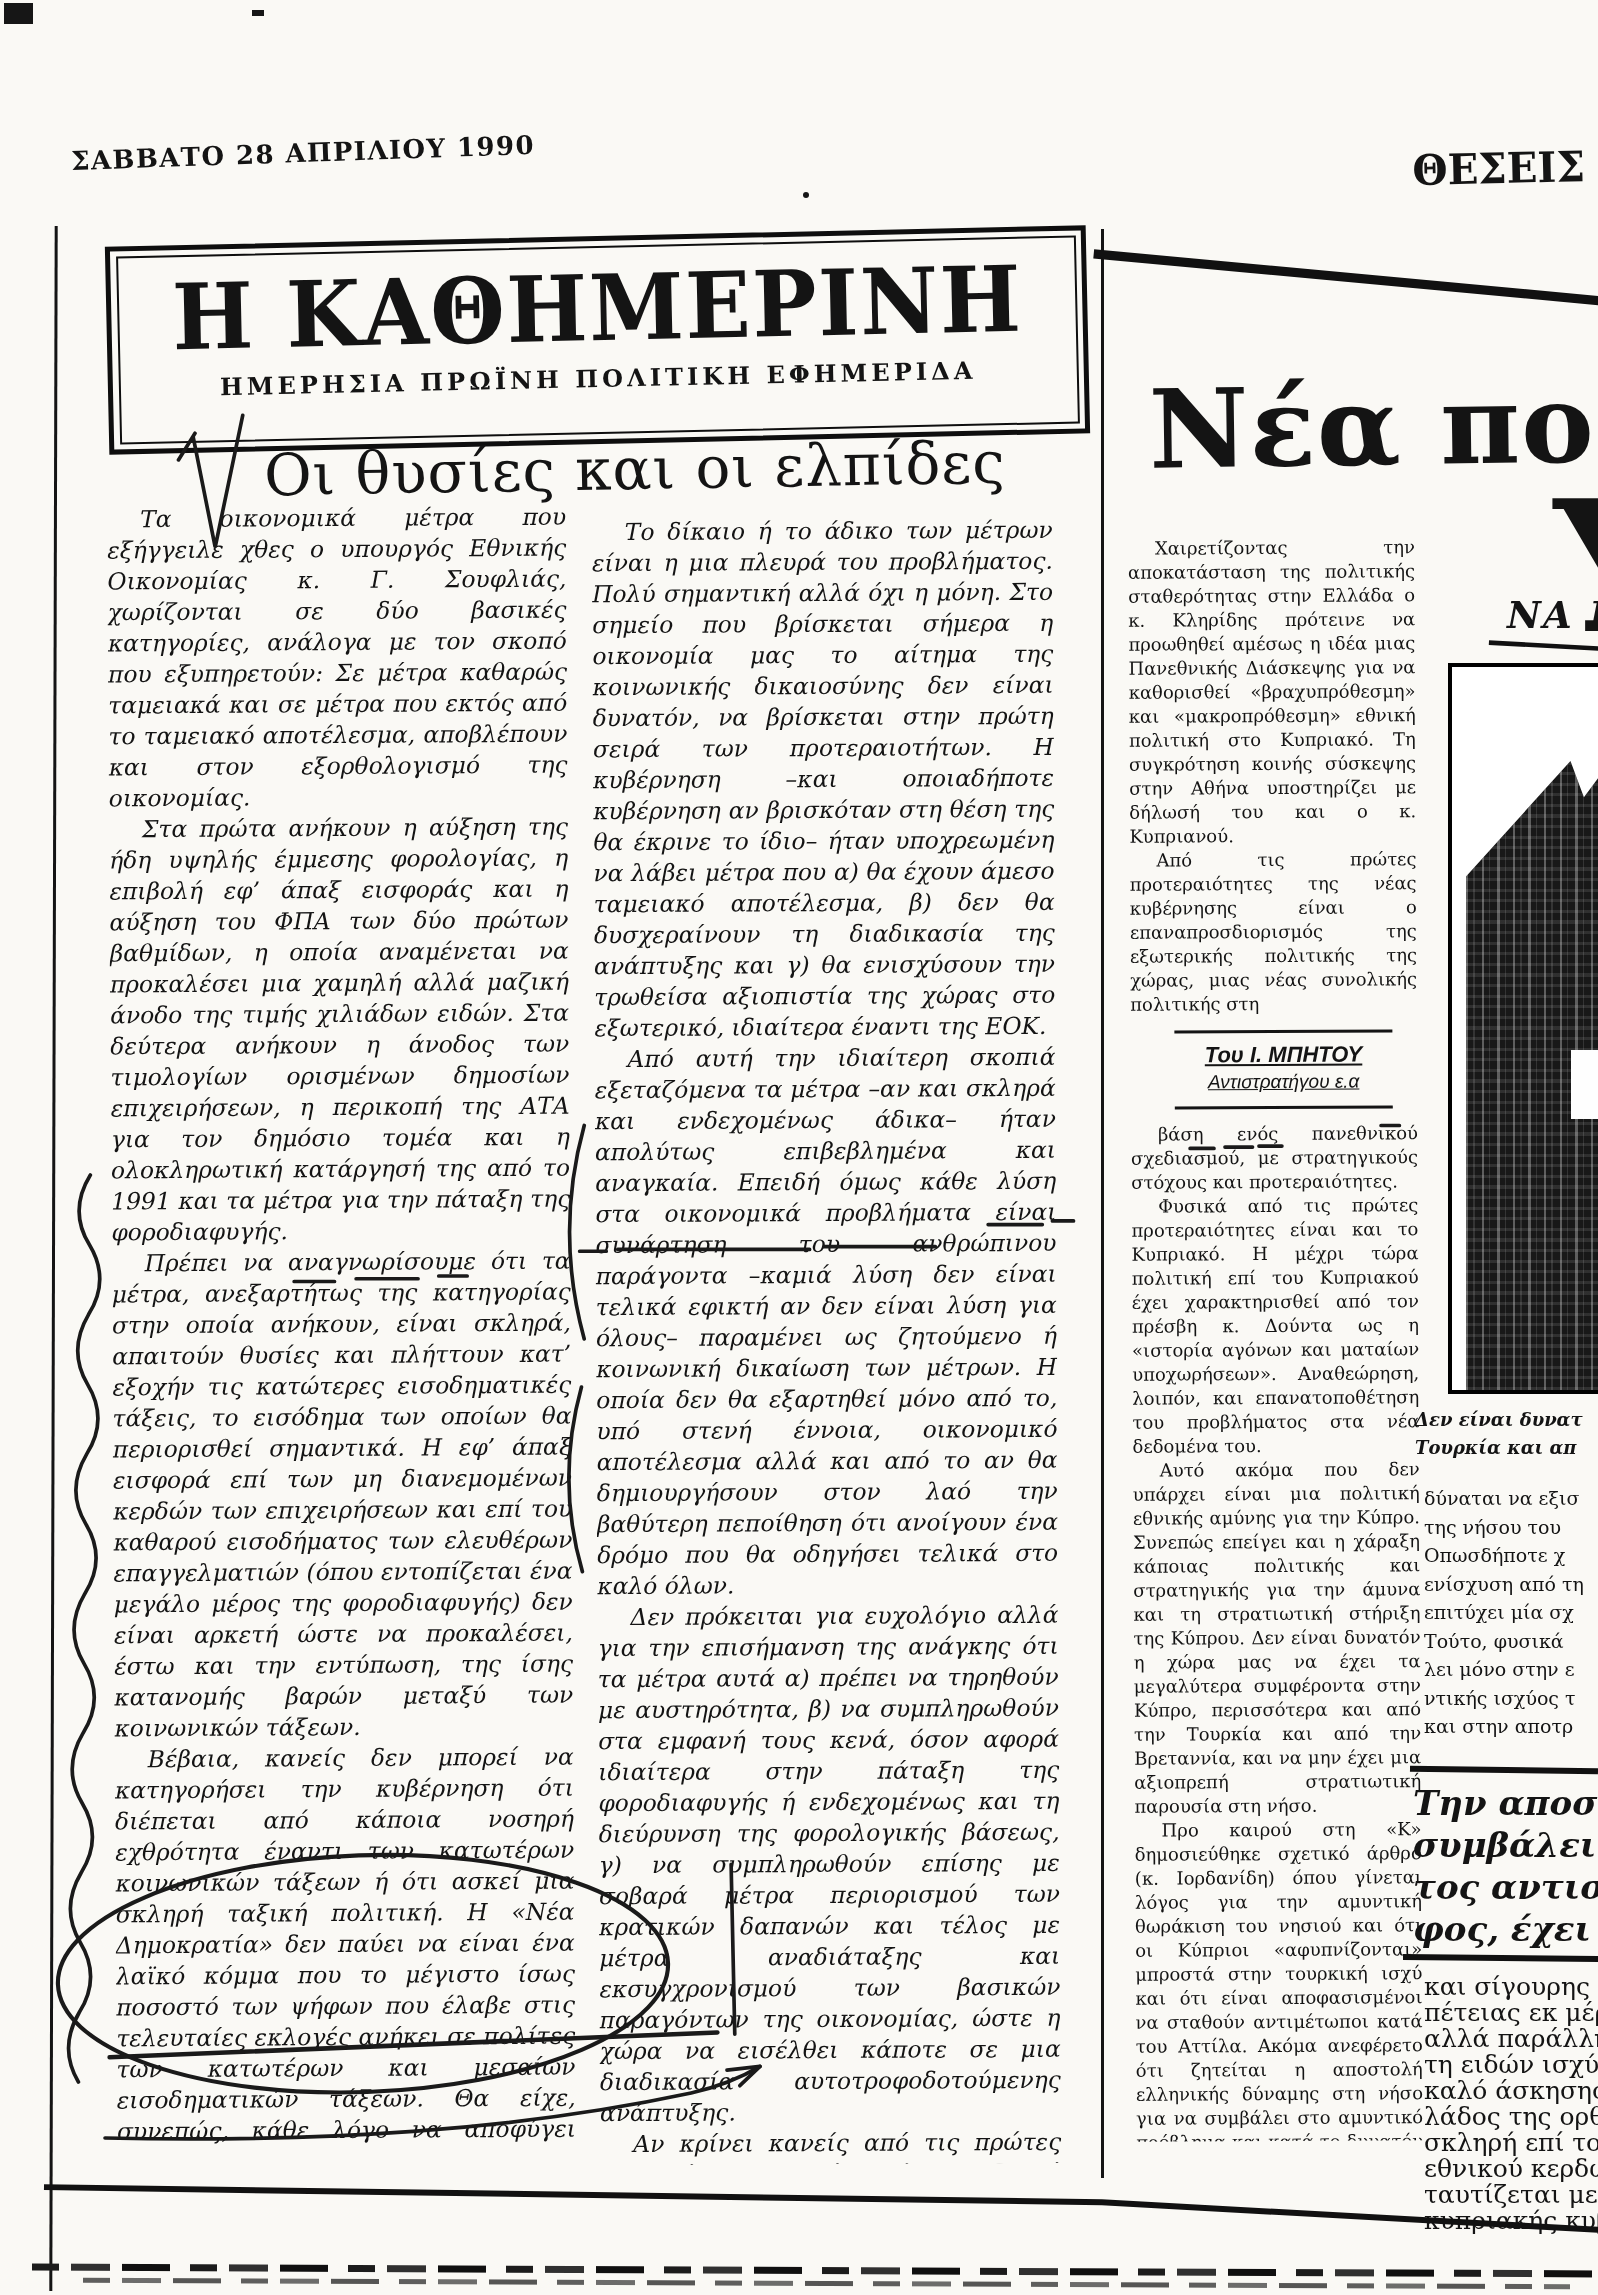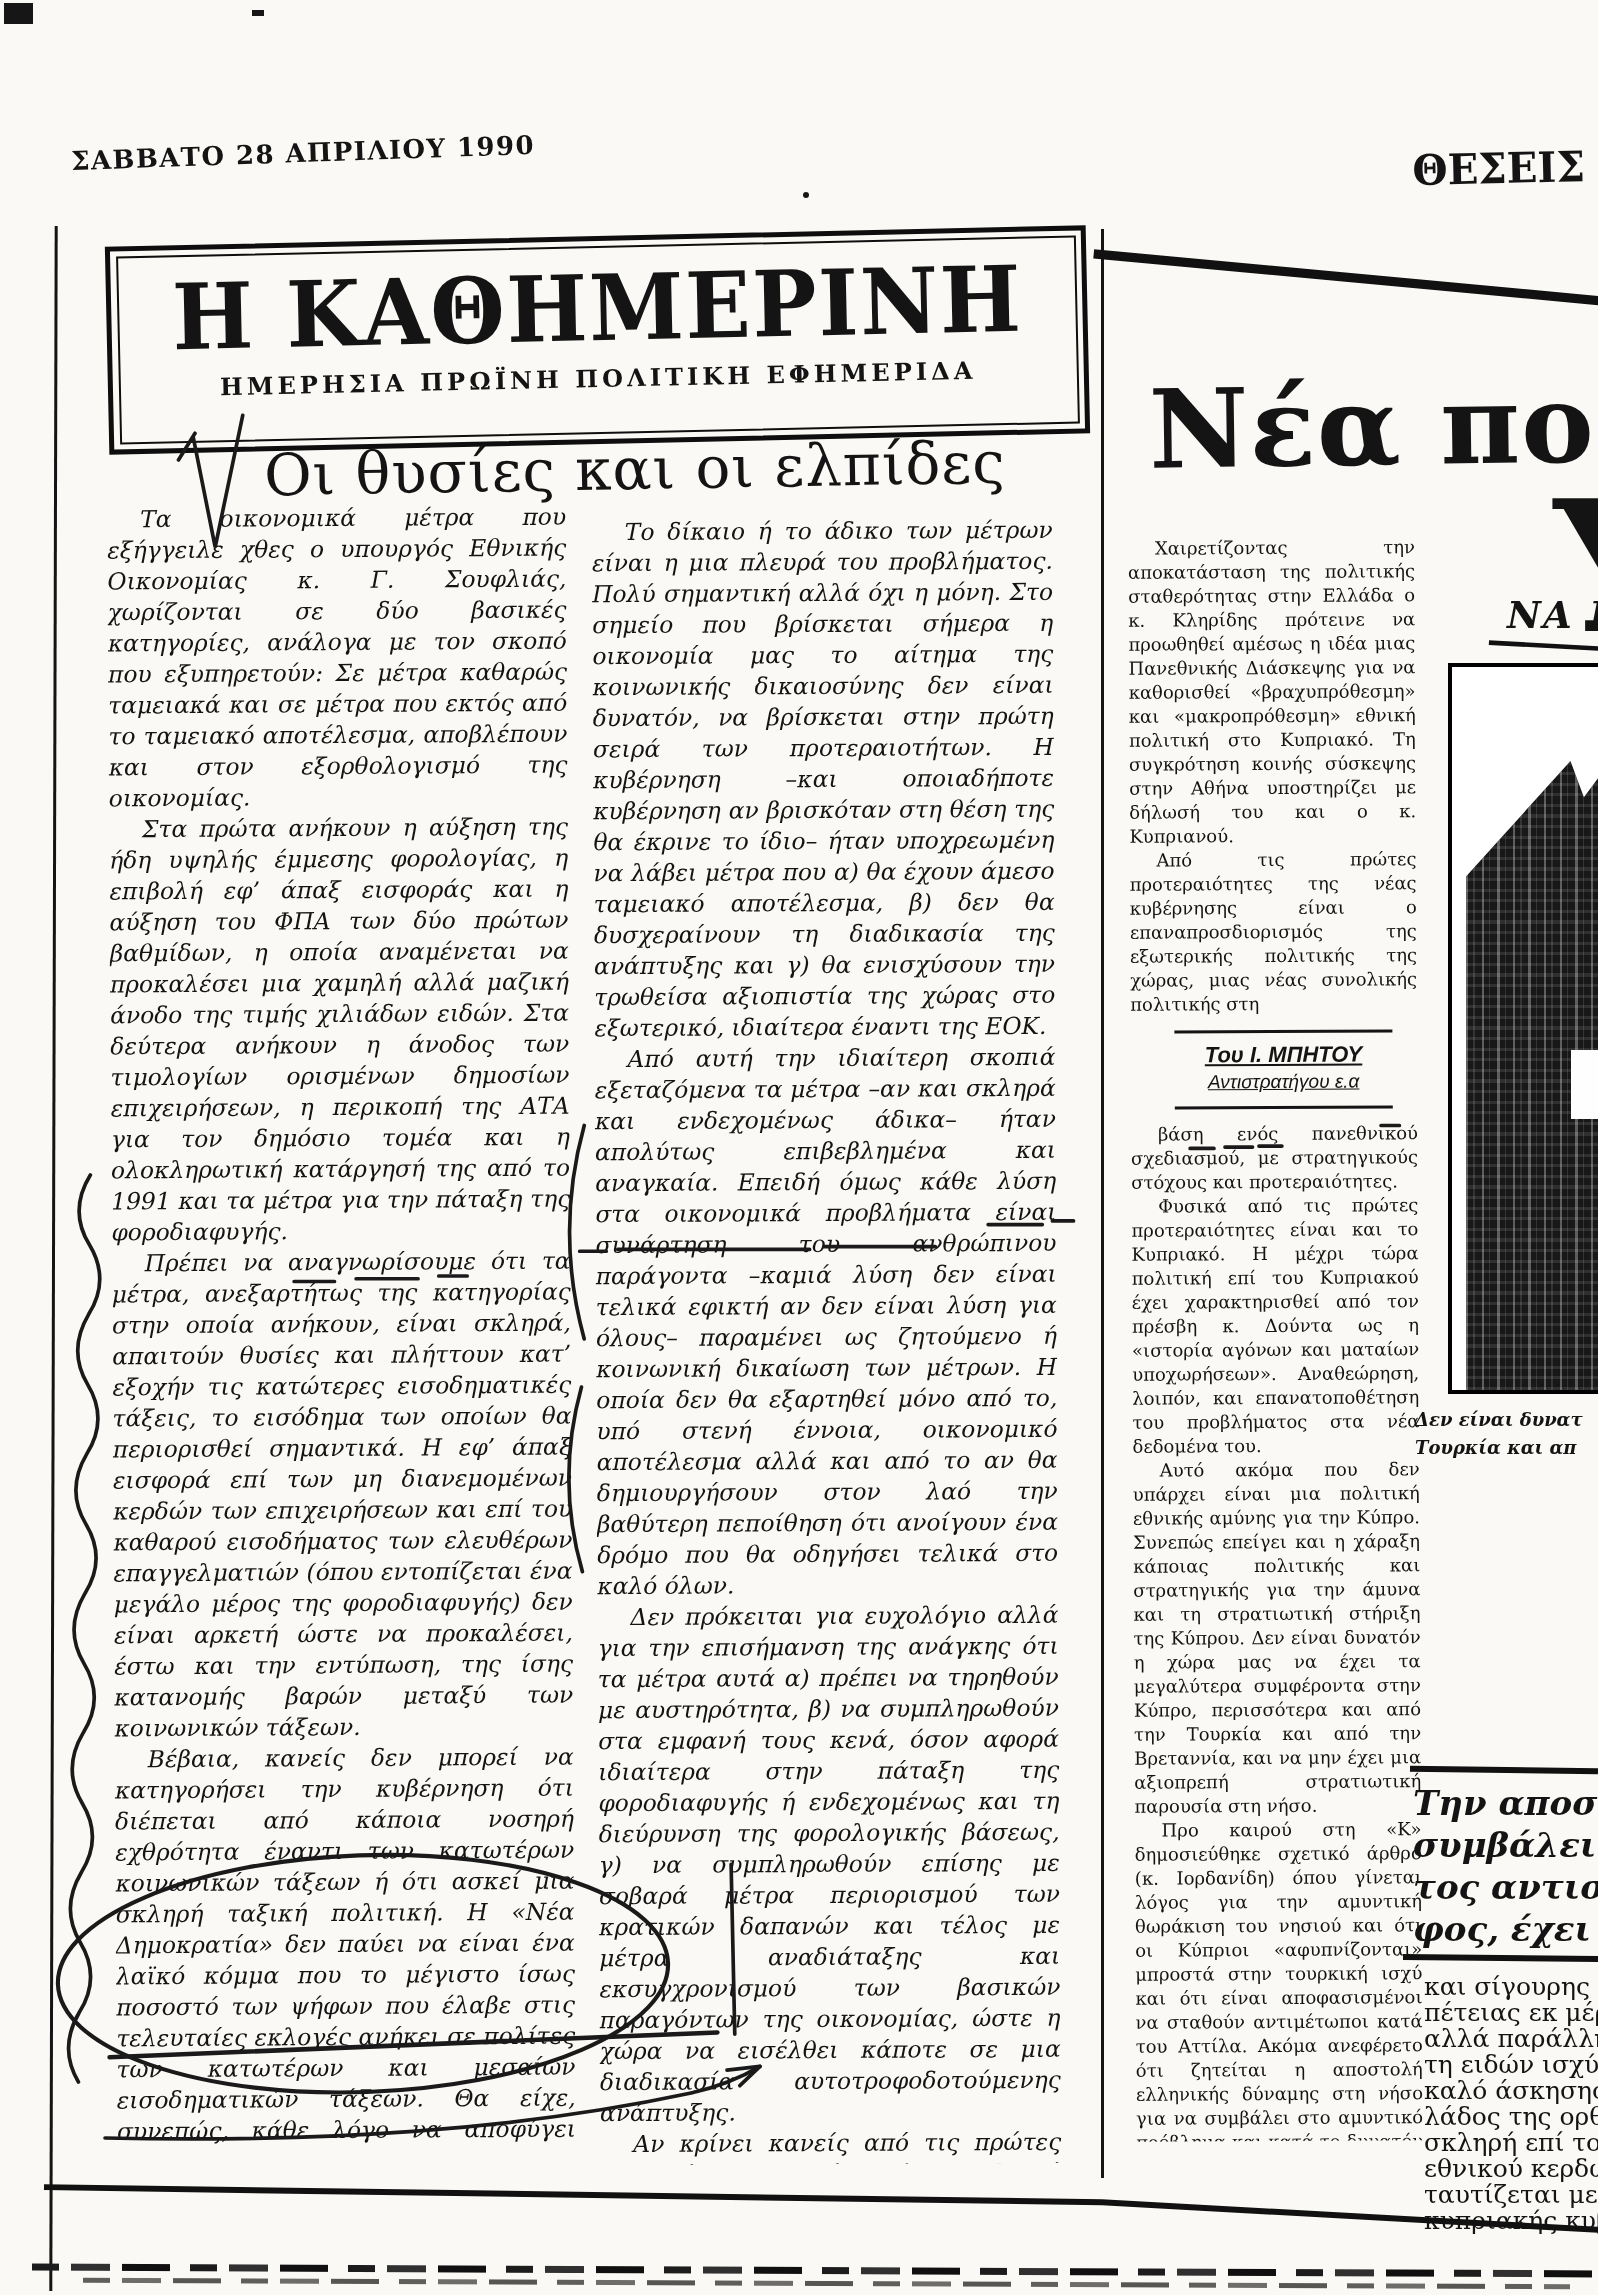--- a/index.html
+++ b/index.html
@@ -120,20 +120,31 @@
       <div class="ph-building"></div>
       <div class="ph-window"></div>
     </div>
   </div>
 
   <div class="abs caption" style="left:1415px;top:1406px;width:184px;overflow:hidden;">
     <div>Δεν είναι δυνατ</div>
     <div>Τουρκία και απ</div>
   </div>
 
+  <div class="abs striplines" style="left:1424px;top:1484px;width:174px;overflow:hidden;">
+    <div>δύναται να εξισ</div>
+    <div>της νήσου του</div>
+    <div>Οπωσδήποτε χ</div>
+    <div>ενίσχυση από τη</div>
+    <div>επιτύχει μία σχ</div>
+    <div>Τούτο, φυσικά</div>
+    <div>λει μόνο στην ε</div>
+    <div>ντικής ισχύος τ</div>
+    <div>και στην αποτρ</div>
+  </div>
 
   <div class="abs hr" style="left:1410px;top:1767px;width:188px;height:5.5px;transform:rotate(.8deg);"></div>
 
   <div class="abs callout" style="left:1413px;top:1782px;width:185px;overflow:hidden;">
     <div>Την αποστ</div>
     <div>συμβάλει σ</div>
     <div>τος αντιστρ</div>
     <div>φος, έχει ση</div>
   </div>
 

